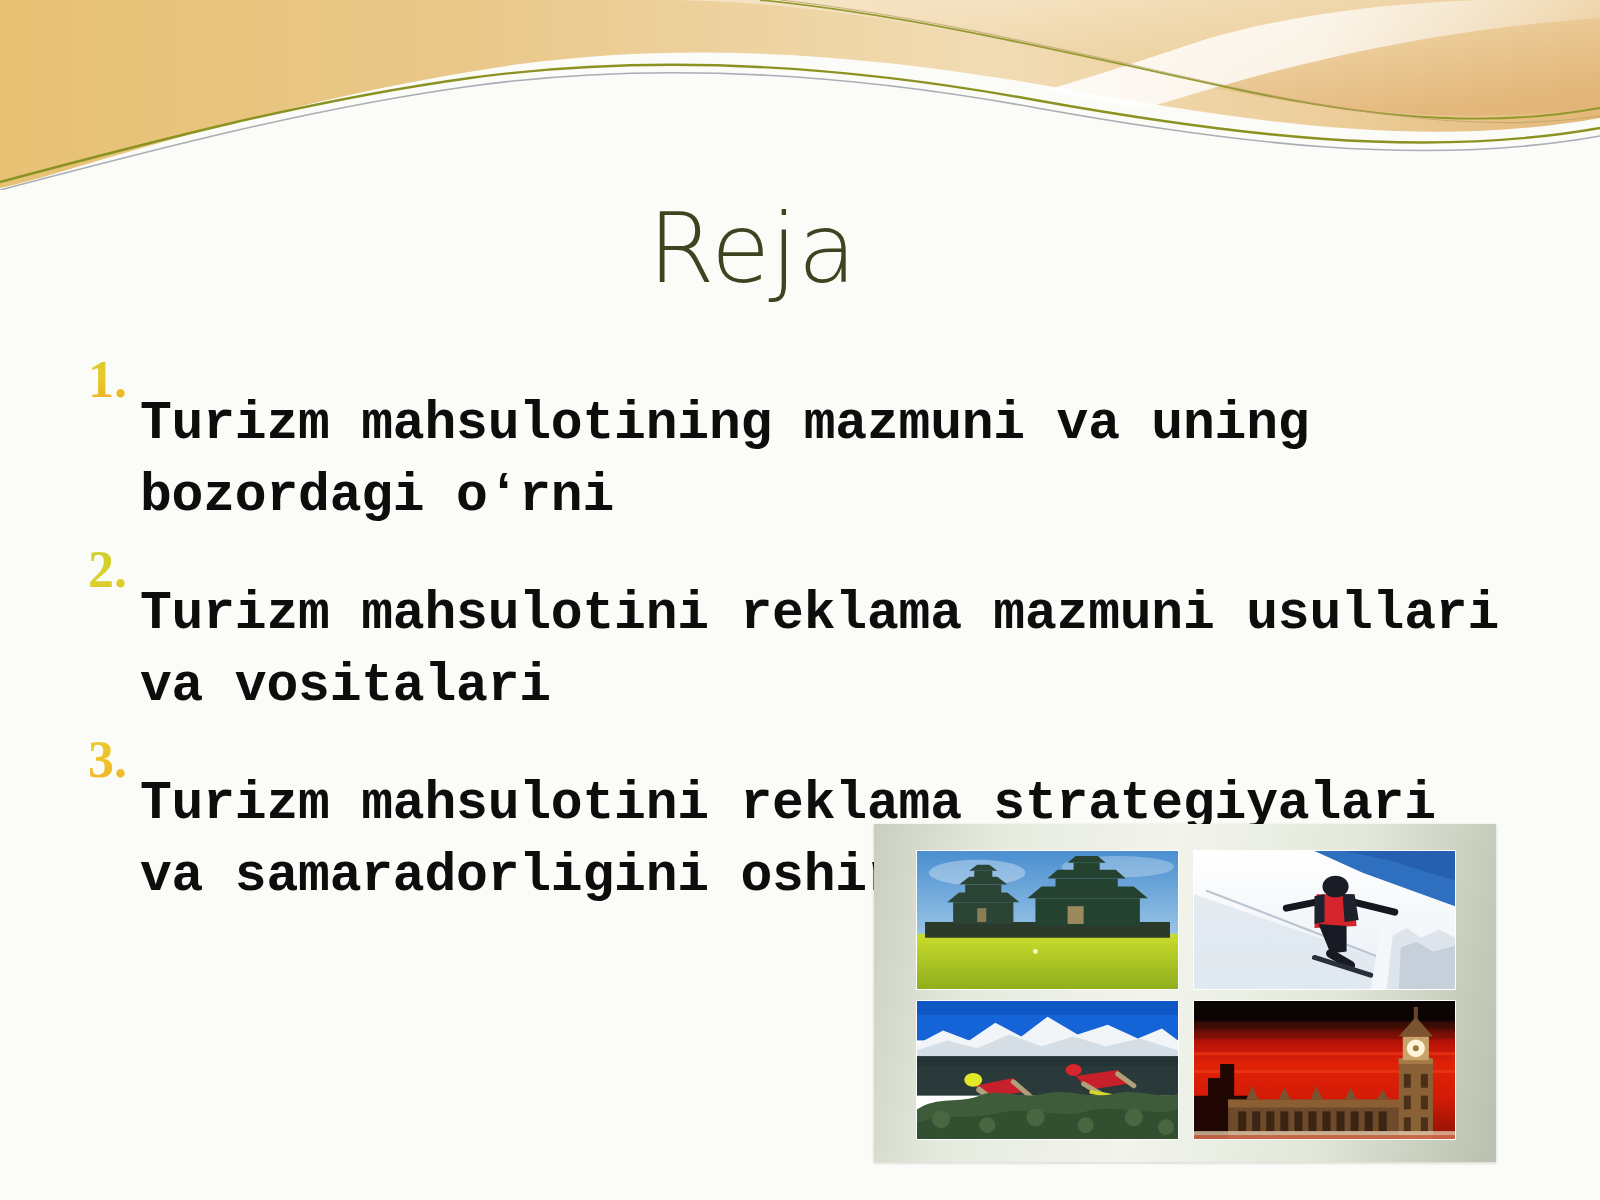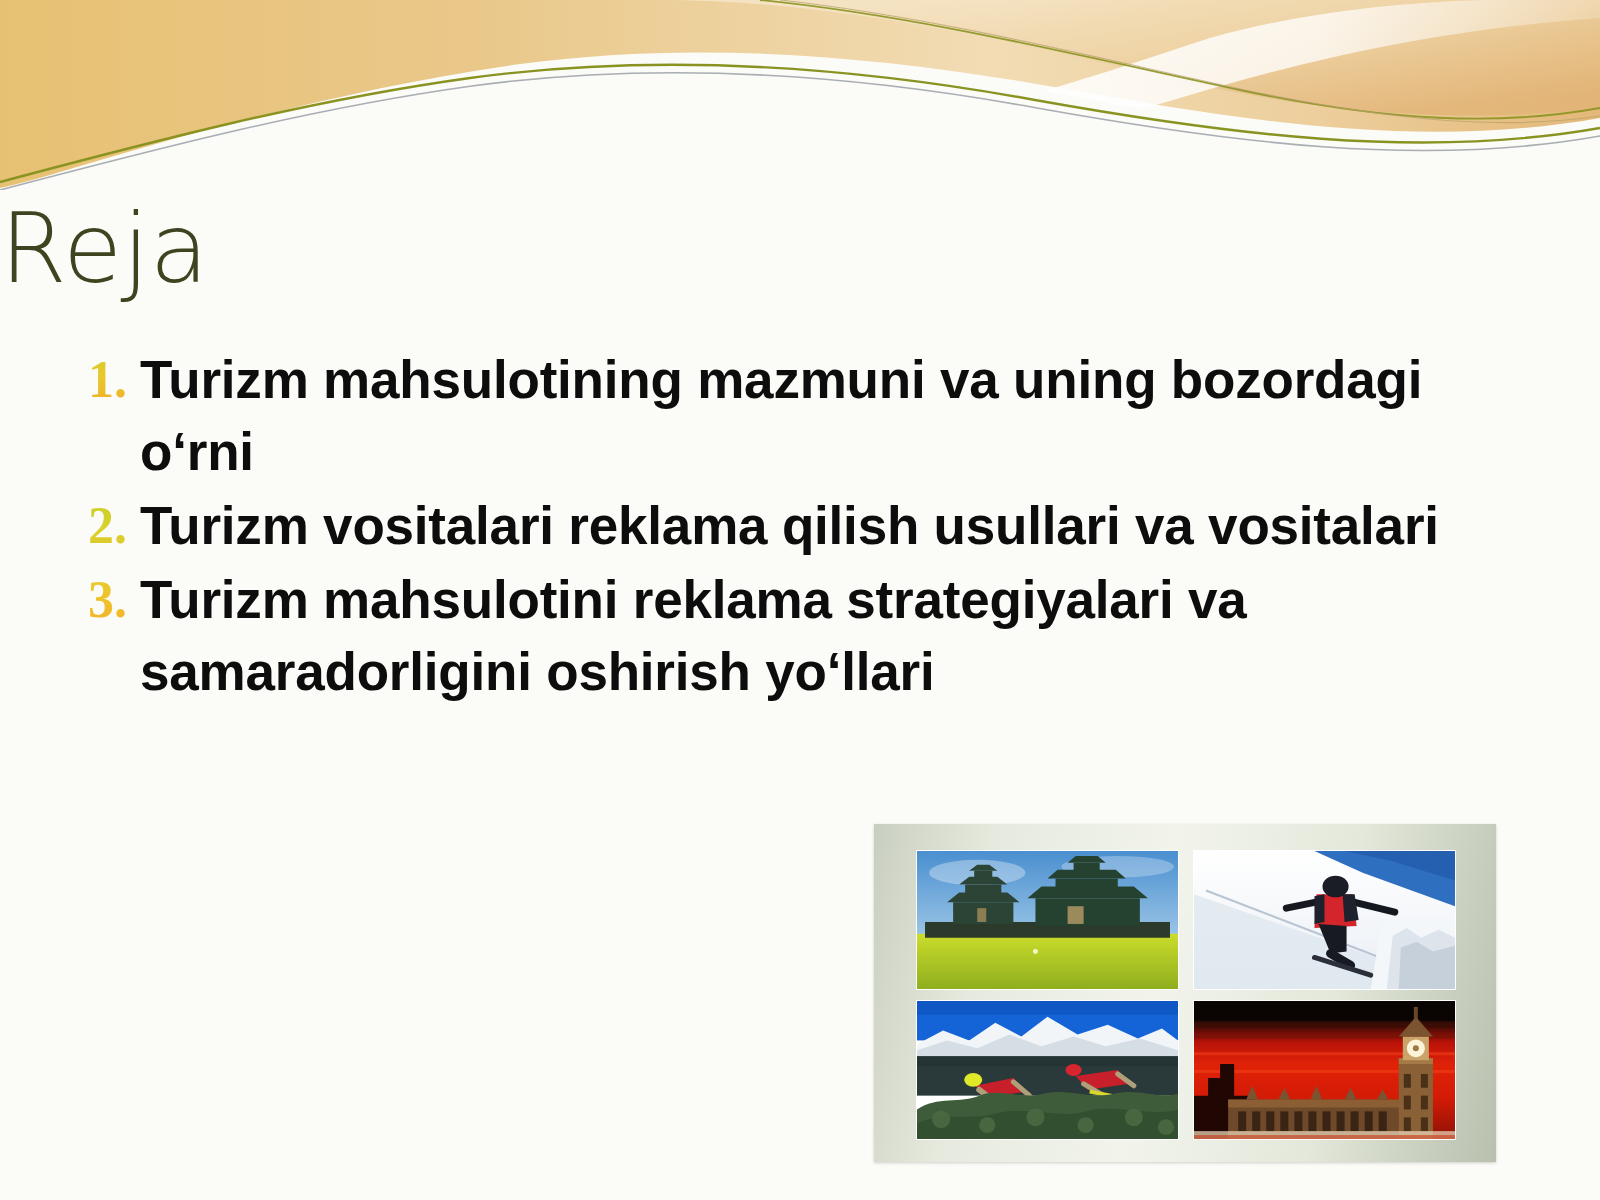--- a/index.html
+++ b/index.html
@@ -33,20 +33,21 @@
     pointer-events: none;
   }
   #header-decoration svg { display: block; }
 
   
   #title {
     position: absolute;
     top: 198px;
     left: 0;
     width: 1505px;
+    text-align: center;
     font-family: "DejaVu Sans", sans-serif;
     font-weight: 300;
     font-size: 96px;
     line-height: 1.08;
     color: #3d4520;
     letter-spacing: 0.5px;
   }
 
   
   #reja-list {
@@ -79,26 +80,27 @@
     -webkit-background-clip: text;
     background-clip: text;
   }
   .reja-num.n3 {
     background: linear-gradient(180deg, #e0d22c 0%, #f0c22a 50%, #f3ad2a 100%);
     -webkit-background-clip: text;
     background-clip: text;
   }
   .reja-text {
     flex: 1 1 auto;
-    font-family: Liberation Sans, sans-serif;
+    font-family: Liberation Mono, monospace;
     font-weight: bold;
     font-size: 53px;
     line-height: 72px;
     color: #0d0d0d;
     letter-spacing: -0.2px;
+    margin-top: 44px;
   }
 
   
   #collage {
     position: absolute;
     left: 874px;
     top: 824px;
     width: 622px;
     height: 338px;
     background: linear-gradient(100deg,#c9cfc0 0%, #e6eade 18%, #f2f4ec 45%, #e3e8da 72%, #b9c0ae 100%);
@@ -182,21 +184,21 @@
 
   <div id="reja-list">
 
     <div class="reja-item">
       <span class="reja-num n1">1.</span>
       <span class="reja-text">Turizm mahsulotining mazmuni va uning bozordagi oʻrni</span>
     </div>
 
     <div class="reja-item">
       <span class="reja-num n2">2.</span>
-      <span class="reja-text">Turizm vositalari reklama qilish usullari va vositalari</span>
+      <span class="reja-text">Turizm mahsulotini reklama mazmuni usullari va vositalari</span>
     </div>
 
     <div class="reja-item">
       <span class="reja-num n3">3.</span>
       <span class="reja-text">Turizm mahsulotini reklama strategiyalari va samaradorligini oshirish yoʻllari</span>
     </div>
 
   </div>
 
   <div id="collage">

